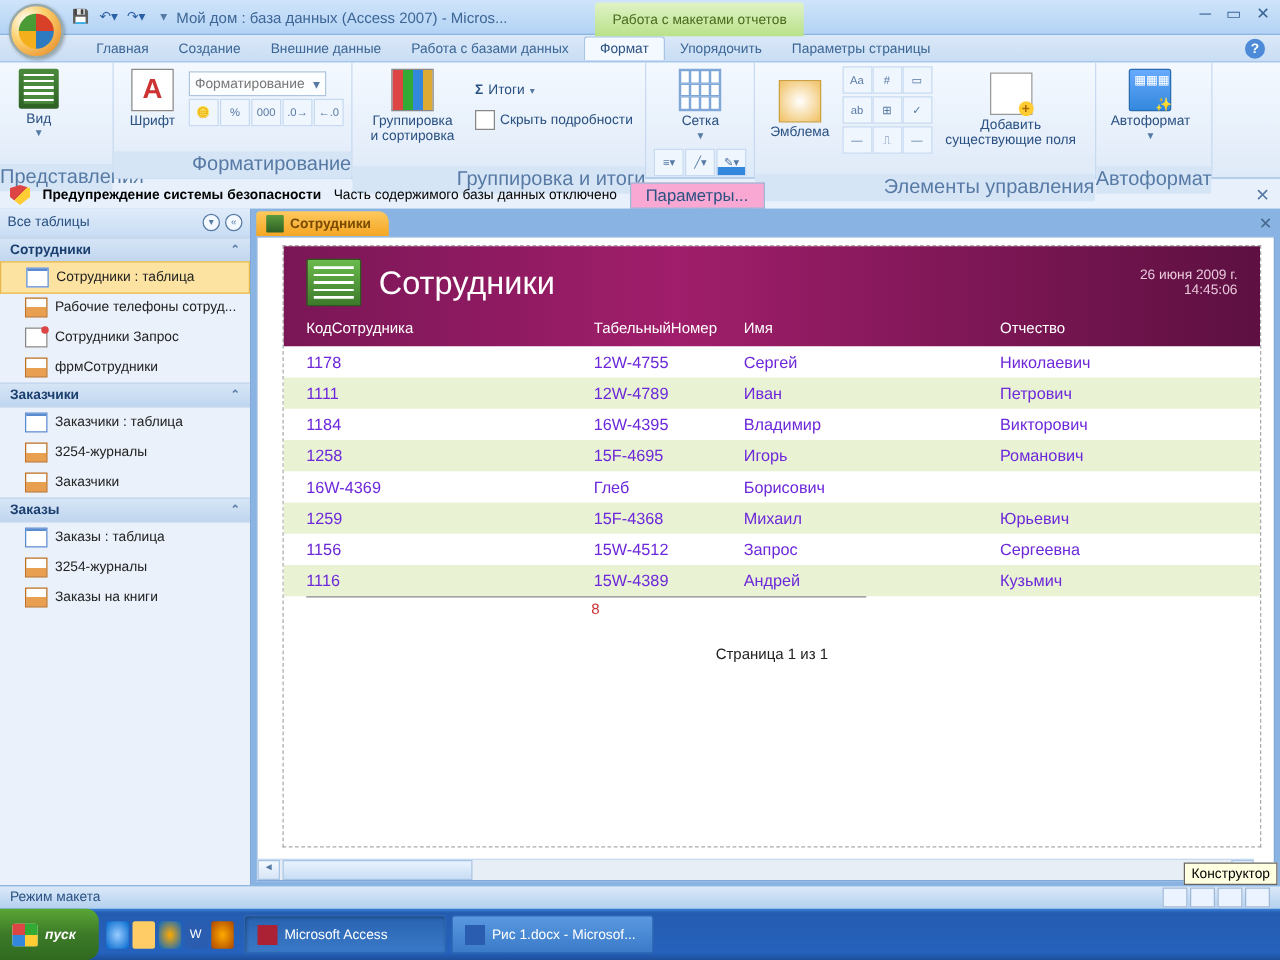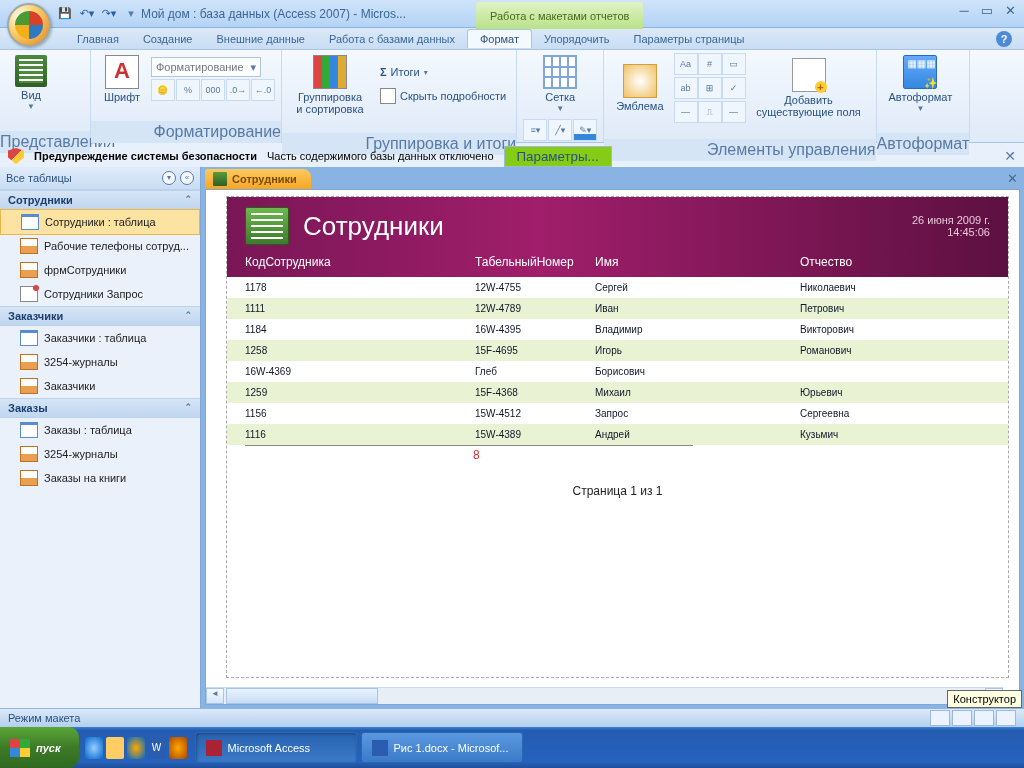--- a/index.html
+++ b/index.html
@@ -37,21 +37,21 @@
 .ic-grid div{border:.5px solid #7fa8d8}
 .ic-emblem{background:radial-gradient(circle,#fff,#f0c060);border:1px solid #d0a040}
 .ic-colorbars{background:linear-gradient(90deg,#d44 0 25%,#3a3 25% 50%,#38d 50% 75%,#da3 75%);border:1px solid #888}
 .ic-add{background:#fff;border:1px solid #999;position:relative}
 .ic-add::after{content:"+";position:absolute;right:-2px;bottom:-2px;background:#fc3;border-radius:50%;width:12px;height:12px;text-align:center;line-height:12px;font-weight:bold;color:#a60}
 .ic-magic{background:linear-gradient(#6af,#38d);border:1px solid #2a6cb0;border-radius:2px;position:relative}
 .ic-magic::before{content:"▦▦▦";position:absolute;top:2px;left:3px;color:#fff;font-size:10px}
 .ic-magic::after{content:"✨";position:absolute;bottom:-2px;right:-2px}
 .security-bar{height:26px;background:#e8f0fb;border-bottom:1px solid #a8c5e6;display:flex;align-items:center;padding:0 8px;gap:10px}
 .shield{width:16px;height:16px;background:linear-gradient(135deg,#d44 50%,#fc3 50%);clip-path:polygon(50% 0,100% 15%,100% 60%,50% 100%,0 60%,0 15%)}
-.sec-btn{border:1px solid #9fb8d6;background:#84cc16;padding:2px 12px;color:#2a5182}
+.sec-btn{border:1px solid #9fb8d6;background:#f9a8d4;padding:2px 12px;color:#2a5182}
 .sec-close{margin-left:auto;color:#577aa5;font-size:14px}
 .workspace{position:absolute;top:167px;left:0;right:0;bottom:59px;display:flex;background:#89b3e2}
 .navpane{width:200px;background:#eaf1fb;border-right:1px solid #7fa8d8;display:flex;flex-direction:column}
 .nav-header{height:22px;background:linear-gradient(#e0ecfa,#c8ddf4);display:flex;align-items:center;padding:0 6px;color:#2a5182;border-bottom:1px solid #bcd1ea}
 .nav-hdr-btn{margin-left:auto;display:flex;gap:4px}
 .circ{width:12px;height:12px;border:1px solid #577aa5;border-radius:50%;background:#f4f9ff;color:#577aa5;font-size:8px;text-align:center;line-height:11px}
 .nav-group-h{background:linear-gradient(#d6e5f6,#c0d6ef);color:#1a3e6e;font-weight:bold;padding:3px 8px;display:flex;border-top:1px solid #bcd1ea;border-bottom:1px solid #bcd1ea}
 .nav-group-h::after{content:"⌃";margin-left:auto;color:#577aa5;font-size:9px}
 .nav-item{padding:4px 8px 4px 20px;display:flex;align-items:center;gap:6px;color:#222;position:relative}
 .nav-item.sel{background:#fde3a2;border:1px solid #e8b84c;margin:-1px 0}
@@ -72,21 +72,21 @@
 .rpt-title-row{display:flex;align-items:center}
 .rpt-logo{width:42px;height:36px;background:linear-gradient(#6aba4c,#3d7a2c);border:1px solid #2d5a1c;border-radius:2px;margin-right:14px;position:relative}
 .rpt-logo::after{content:"";position:absolute;inset:5px;background:repeating-linear-gradient(#fff 0 2px,transparent 2px 6px)}
 .rpt-title{font-size:26px;font-weight:300}
 .rpt-meta{margin-left:auto;text-align:right;font-size:11px;color:#e8c8da}
 .rpt-cols{display:flex;margin-top:10px;font-size:12px}
 .rpt-cols div:nth-child(1){width:230px}
 .rpt-cols div:nth-child(2){width:120px}
 .rpt-cols div:nth-child(3){width:205px}
 .rpt-cols div:nth-child(4){flex:1}
-.rpt-row{display:flex;padding:5px 18px;font-size:10px;color:#0f172a}
+.rpt-row{display:flex;padding:5px 18px;font-size:13px;color:#6d28d9}
 .rpt-row.alt{background:#e9f3d4}
 .rpt-row div:nth-child(1){width:230px}
 .rpt-row div:nth-child(2){width:120px}
 .rpt-row div:nth-child(3){width:205px}
 .rpt-row div:nth-child(4){flex:1}
 .rpt-count{color:#c33;padding:2px 0 2px 228px;font-size:12px;border-top:1px solid #888;margin:0 18px;width:220px}
 .rpt-page{text-align:center;padding:20px 0;font-size:12px;color:#222}
 .hscroll{position:absolute;bottom:0;left:0;right:16px;height:16px;background:#e8eef6;border-top:1px solid #c7daf1;display:flex;align-items:center}
 .hscroll .arr{width:16px;height:14px;background:linear-gradient(#f4f9ff,#d6e5f6);border:1px solid #a8c5e6;text-align:center;font-size:8px;color:#577aa5}
 .hscroll .thumb{width:150px;height:14px;background:linear-gradient(#eaf3ff,#c8ddf4);border:1px solid #a8c5e6;margin-left:2px}
@@ -276,26 +276,26 @@
         <div class="nav-group-h">Сотрудники</div>
         <div class="nav-item sel">
           <div class="nav-ic ic-tbl"></div>
           <span>Сотрудники : таблица</span>
         </div>
         <div class="nav-item">
           <div class="nav-ic ic-frm"></div>
           <span>Рабочие телефоны сотруд...</span>
         </div>
         <div class="nav-item">
-          <div class="nav-ic ic-frm"></div>
-          <span>фрмСотрудники</span>
-        </div>
-        <div class="nav-item">
           <div class="nav-ic ic-qry"></div>
           <span>Сотрудники Запрос</span>
+        </div>
+        <div class="nav-item">
+          <div class="nav-ic ic-frm"></div>
+          <span>фрмСотрудники</span>
         </div>
         <div class="nav-group-h">Заказчики</div>
         <div class="nav-item">
           <div class="nav-ic ic-tbl"></div>
           <span>Заказчики : таблица</span>
         </div>
         <div class="nav-item">
           <div class="nav-ic ic-frm"></div>
           <span>3254-журналы</span>
         </div>

